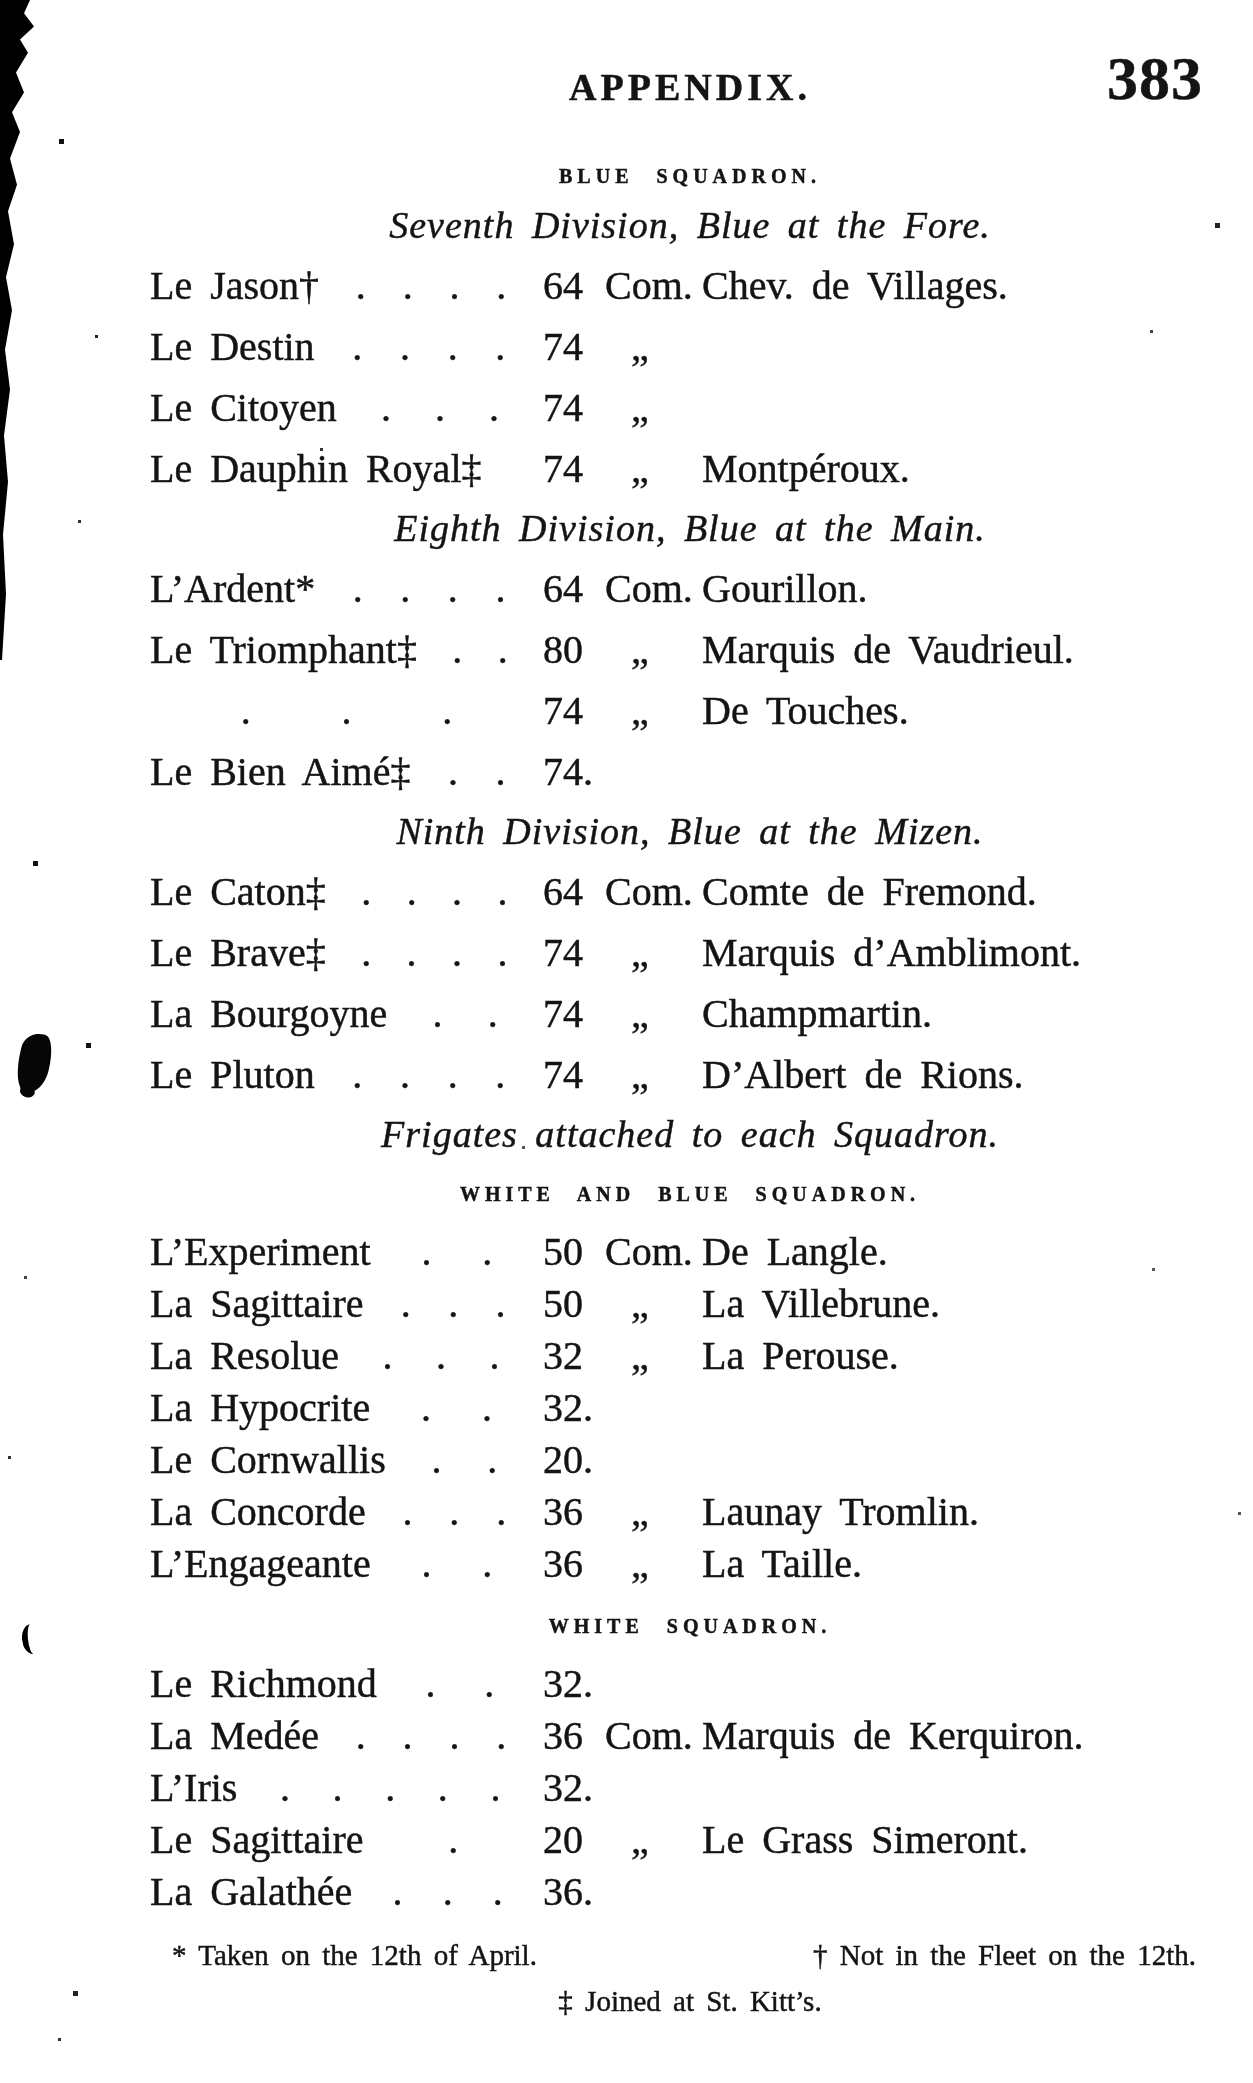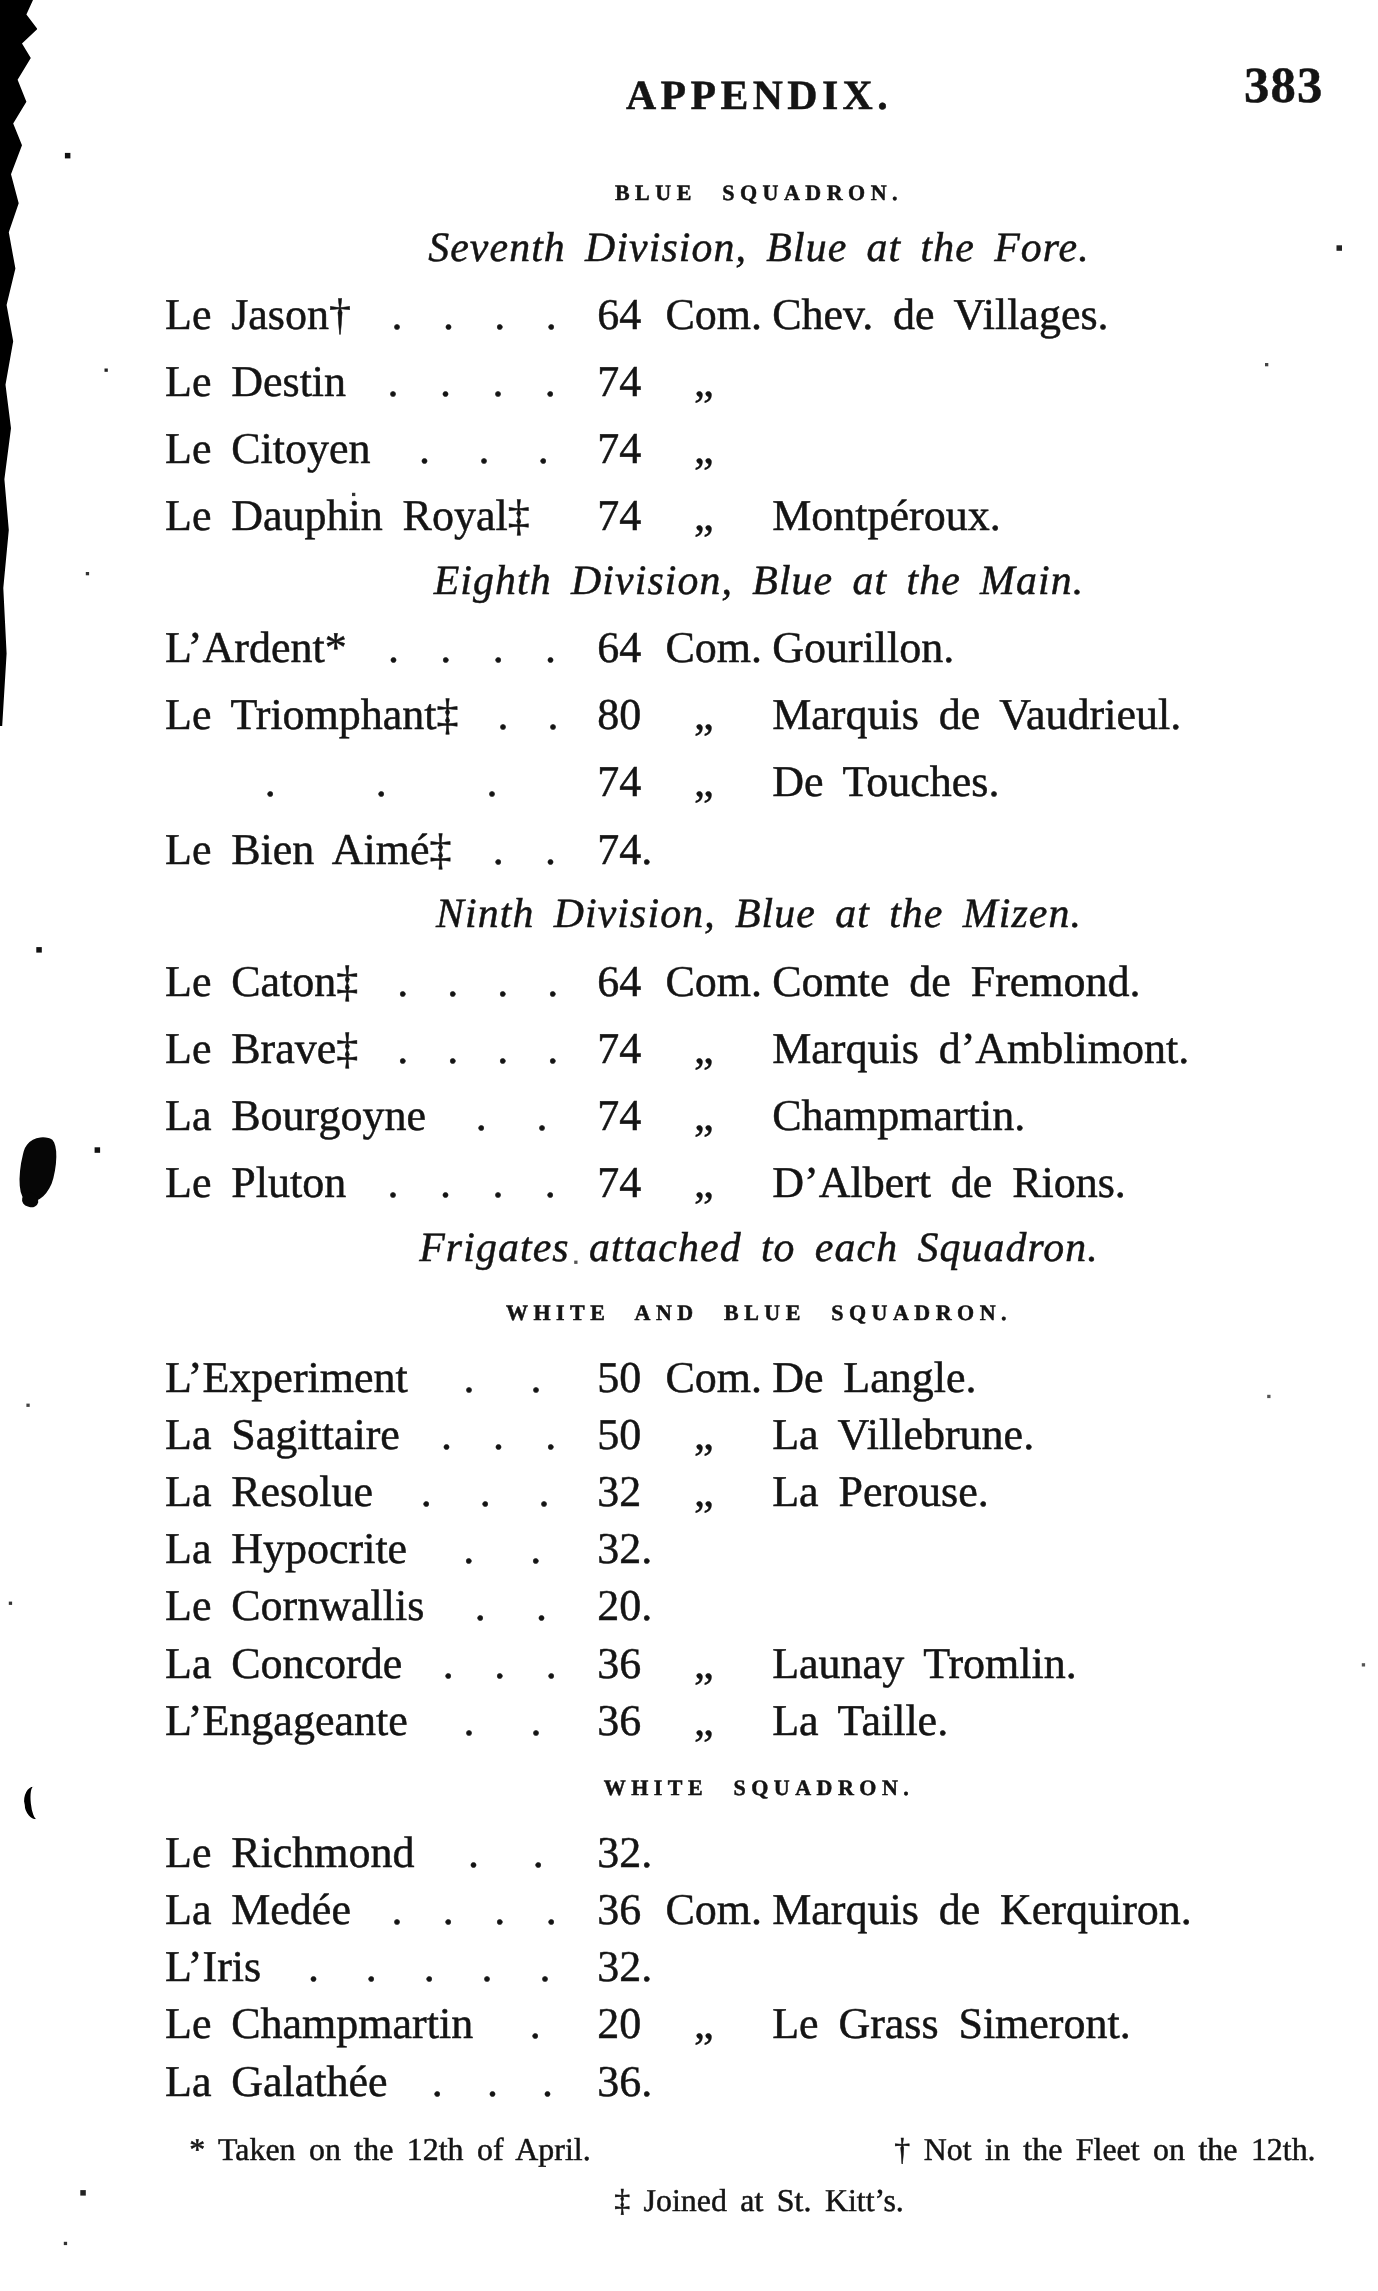--- a/index.html
+++ b/index.html
@@ -4,21 +4,21 @@
 <style>
   html,body{margin:0;padding:0;background:#e8e8e8;}
   #page{
     position:relative;width:1253px;height:2083px;background:#ffffff;
     font-family:"Liberation Serif","DejaVu Serif",serif;color:#141414;
     overflow:hidden;-webkit-text-stroke:0.45px #141414;
   }
   #content{position:absolute;left:150px;top:12px;width:1080px;}
   .running-head{margin-top:52px;text-align:center;font-size:38px;line-height:46px;
     letter-spacing:4px;font-weight:bold;}
-  .page-number{position:absolute;top:54px;right:50px;font-size:46px;line-height:48px;
+  .page-number{position:absolute;top:54px;right:50px;font-size:62px;line-height:48px;
     font-weight:bold;letter-spacing:1px;}
   .squadron-heading{margin-top:16px;text-align:center;font-size:20px;line-height:40px;
     letter-spacing:5px;word-spacing:13px;font-weight:bold;}
   .squadron-heading.first{margin-top:46px;}
   .squadron-heading.white{}
   .division-heading{margin-top:6px;text-align:center;font-style:italic;font-size:38px;
     line-height:47px;letter-spacing:1px;word-spacing:7px;}
   .rows{margin-top:6px;}
   .rows.frigate{margin-top:12px;}
   .row{display:flex;align-items:baseline;font-size:40px;line-height:61px;
@@ -98,21 +98,21 @@
           <div class="row"><span class="name-dots"><span class="name">La Hypocrite</span><span class="dots"><span class="dot">.</span><span class="dot">.</span></span></span><span class="guns">32.</span><span class="sep"></span><span class="commander"></span></div>
           <div class="row"><span class="name-dots"><span class="name">Le Cornwallis</span><span class="dots"><span class="dot">.</span><span class="dot">.</span></span></span><span class="guns">20.</span><span class="sep"></span><span class="commander"></span></div>
           <div class="row"><span class="name-dots"><span class="name">La Concorde</span><span class="dots"><span class="dot">.</span><span class="dot">.</span><span class="dot">.</span></span></span><span class="guns">36</span><span class="sep ditto">„</span><span class="commander">Launay Tromlin.</span></div>
           <div class="row"><span class="name-dots"><span class="name">L’Engageante</span><span class="dots"><span class="dot">.</span><span class="dot">.</span></span></span><span class="guns">36</span><span class="sep ditto">„</span><span class="commander">La Taille.</span></div>
         </div>
         <div class="squadron-heading white">WHITE SQUADRON.</div>
         <div class="rows frigate">
           <div class="row"><span class="name-dots"><span class="name">Le Richmond</span><span class="dots"><span class="dot">.</span><span class="dot">.</span></span></span><span class="guns">32.</span><span class="sep"></span><span class="commander"></span></div>
           <div class="row"><span class="name-dots"><span class="name">La Medée</span><span class="dots"><span class="dot">.</span><span class="dot">.</span><span class="dot">.</span><span class="dot">.</span></span></span><span class="guns">36</span><span class="sep">Com.</span><span class="commander">Marquis de Kerquiron.</span></div>
           <div class="row"><span class="name-dots"><span class="name">L’Iris</span><span class="dots"><span class="dot">.</span><span class="dot">.</span><span class="dot">.</span><span class="dot">.</span><span class="dot">.</span></span></span><span class="guns">32.</span><span class="sep"></span><span class="commander"></span></div>
-          <div class="row"><span class="name-dots"><span class="name">Le Champmartin</span><span class="dots"><span class="dot">.</span></span></span><span class="guns">20</span><span class="sep ditto">„</span><span class="commander">Le Grass Simeront.</span></div>
+          <div class="row"><span class="name-dots"><span class="name">Le Sagittaire</span><span class="dots"><span class="dot">.</span></span></span><span class="guns">20</span><span class="sep ditto">„</span><span class="commander">Le Grass Simeront.</span></div>
           <div class="row"><span class="name-dots"><span class="name">La Galathée</span><span class="dots"><span class="dot">.</span><span class="dot">.</span><span class="dot">.</span></span></span><span class="guns">36.</span><span class="sep"></span><span class="commander"></span></div>
         </div>
       </div>
 
     <div class="footnotes">
       <span>* Taken on the 12th of April.</span>
       <span>† Not in the Fleet on the 12th.</span>
     </div>
     <div class="footnote-center">‡ Joined at St. Kitt’s.</div>
   </div>

